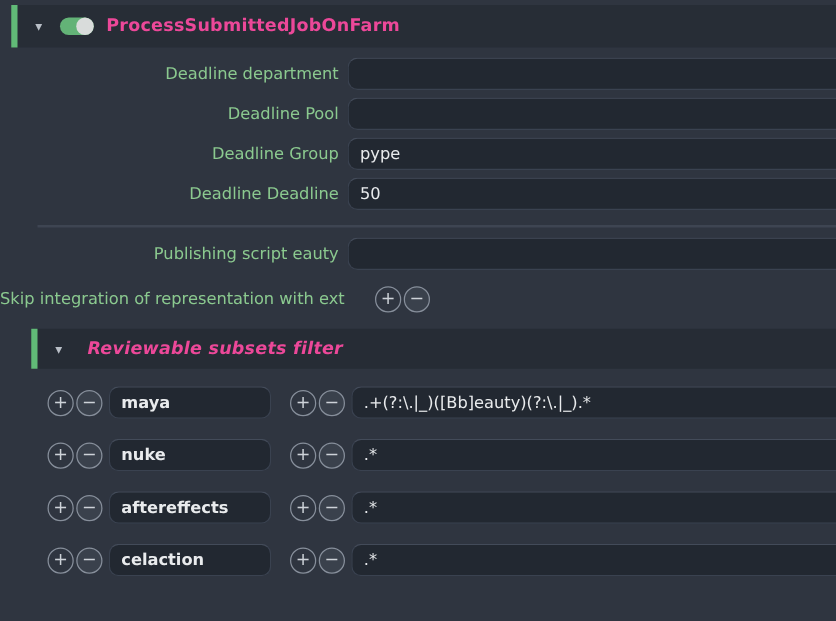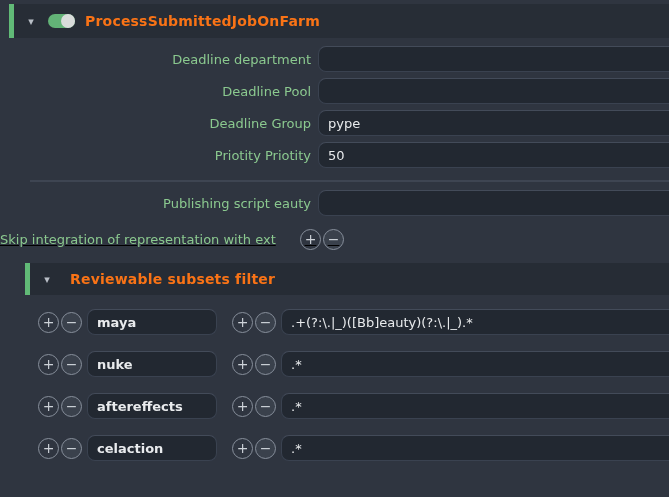--- a/index.html
+++ b/index.html
@@ -20,37 +20,37 @@
   .section-header{
     margin:12px 0 0 25px;height:32px;
     background:#262c35;border-left:5px solid #61ba77;
     display:flex;align-items:center;
   }
   .arrow{
     color:#b9bfc7;font-size:11px;line-height:1;
     padding:0 0 0 8px;width:18px;text-align:center;user-select:none;
   }
   .plugin-title,.section-title{
-    color:#f97316;font-weight:bold;font-size:14px;letter-spacing:.2px;
+    color:#ec4899;font-weight:bold;font-size:14px;letter-spacing:.2px;
   }
-  .section-title{margin-left:14px;}
+  .section-title{margin-left:14px;font-style:italic;}
 
   
   .toggle{
     width:27px;height:14px;border-radius:8px;background:#63b377;
     position:relative;margin:0 10px 0 8px;display:inline-block;flex:none;
   }
   .toggle .knob{
     position:absolute;right:0px;top:0px;width:14px;height:14px;
     border-radius:50%;background:#d9dcdb;
   }
 
   
   .form{margin-top:8px;}
-  .form-row{display:flex;align-items:center;height:26px;margin-bottom:6px;padding-left:40px;}
+  .form-row{display:flex;align-items:center;height:26px;margin-bottom:6px;}
   .field-label{
     flex:none;width:271px;text-align:right;padding-right:7px;
     color:#8bc98f;font-size:13px;white-space:nowrap;
   }
   .text-input{
     flex:1;height:24px;margin-right:-12px;
     background:#222831;border:1px solid #3a4250;border-top-color:#434b59;
     border-radius:8px;color:#e9ebed;font-size:13px;
     padding:0 9px;outline:none;
     font-family:"DejaVu Sans","Liberation Sans",sans-serif;
@@ -61,21 +61,21 @@
   
   .circle-btn{
     width:21px;height:21px;border-radius:50%;flex:none;
     border:1px solid #878f9b;background:transparent;color:#cdd2d8;
     font-size:14px;line-height:19px;text-align:center;padding:0;
     cursor:pointer;font-family:"DejaVu Sans","Liberation Sans",sans-serif;
   }
   .circle-btn.minus{background:#3a414c;}
   .btn-gap{width:2px;flex:none;}
 
-  .skip-row{display:flex;align-items:center;height:24px;margin-top:11px;text-decoration:underline;}
+  .skip-row{display:flex;align-items:center;height:24px;margin-top:11px;}
   .skip-row .field-label{width:271px;}
   .skip-row .circle-btn:first-of-type{margin-left:22px;}
 
   
   .filter-rows{margin-top:15px;}
   .filter-row{display:flex;align-items:center;height:24px;margin-bottom:18px;padding-left:38px;}
   .key-input{flex:none;width:110px;margin:0 0 0 5px;font-weight:bold;}
   .pattern-group{margin-left:15px;display:flex;align-items:center;}
   .pattern-input{flex:1;margin-left:5px;margin-right:-12px;}
 </style>
@@ -99,21 +99,21 @@
     </div>
     <div class="form-row">
       <label class="field-label">Deadline Pool</label>
       <input class="text-input" value="" style="">
     </div>
     <div class="form-row">
       <label class="field-label">Deadline Group</label>
       <input class="text-input" value="pype" style="">
     </div>
     <div class="form-row">
-      <label class="field-label">Priotity Priotity</label>
+      <label class="field-label">Deadline Deadline</label>
       <input class="text-input" value="50" style="">
     </div>
 
     <div class="divider"></div>
 
     <div class="form-row">
       <label class="field-label">Publishing script eauty</label>
       <input class="text-input" value="" style="">
     </div>
 

